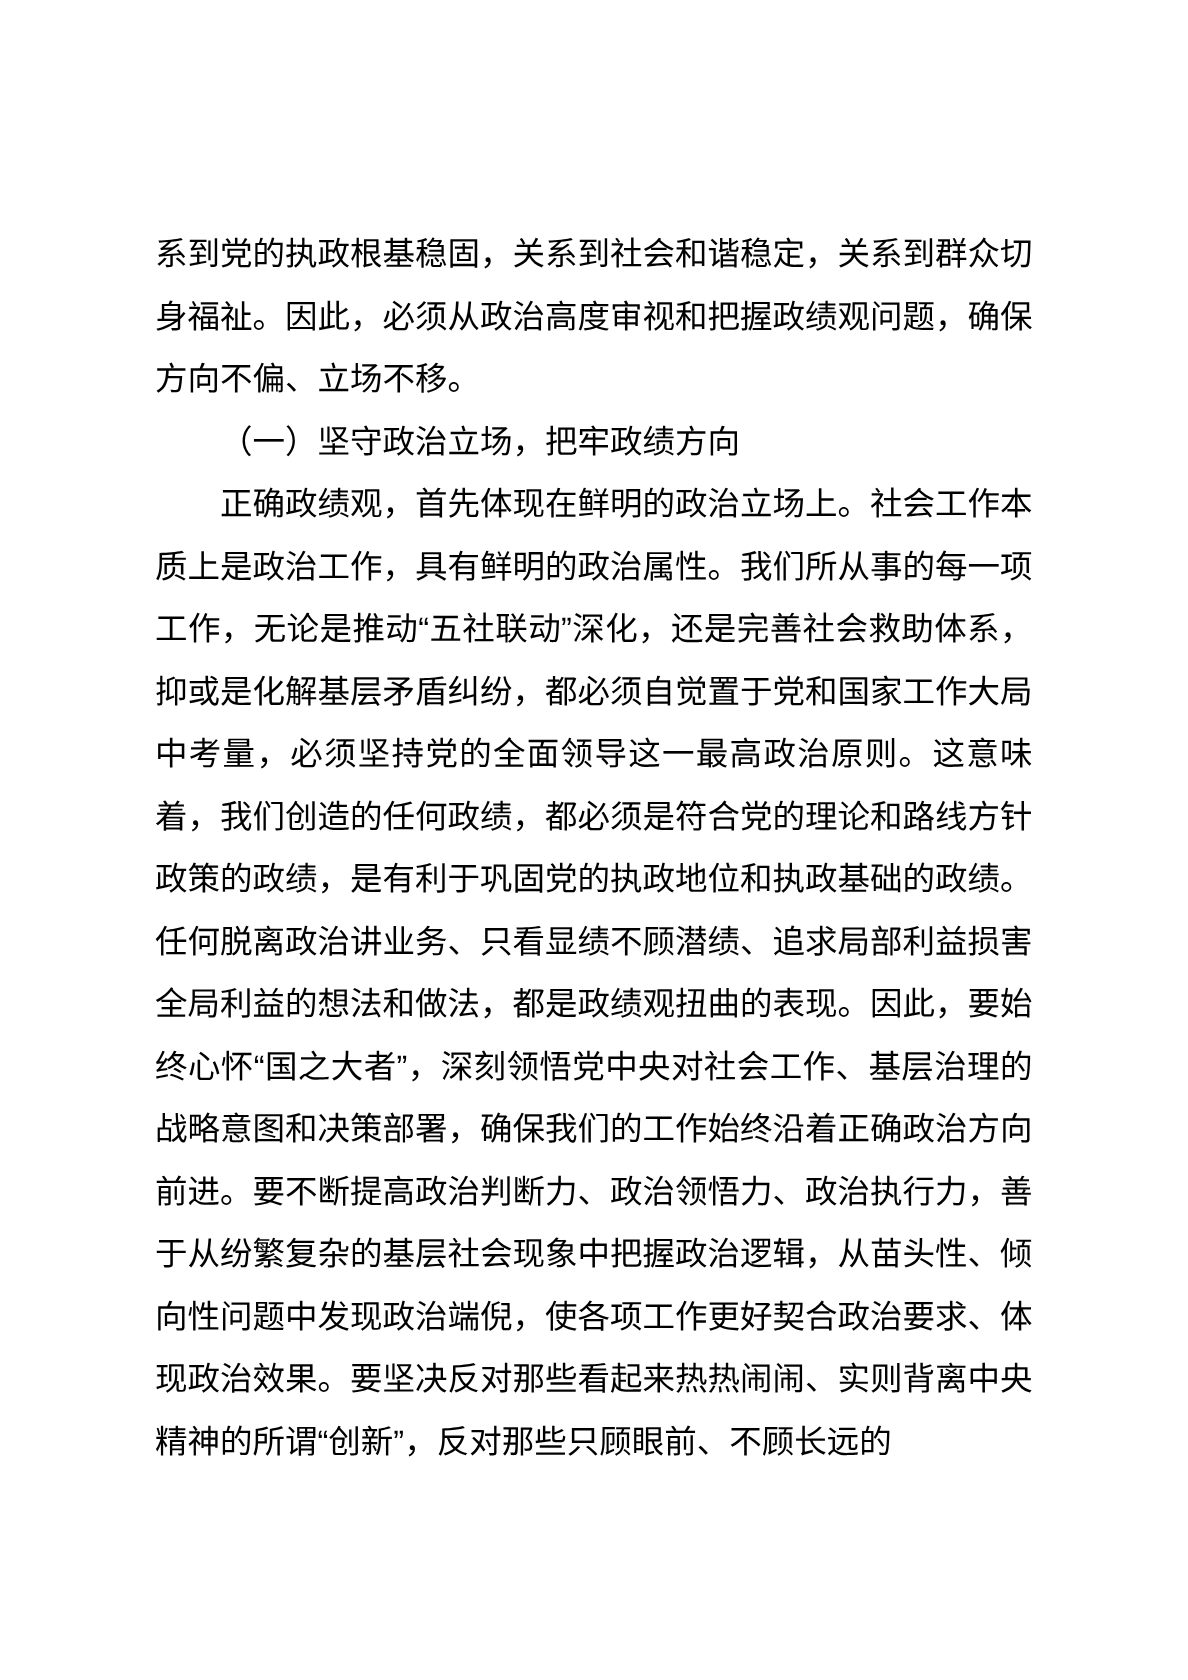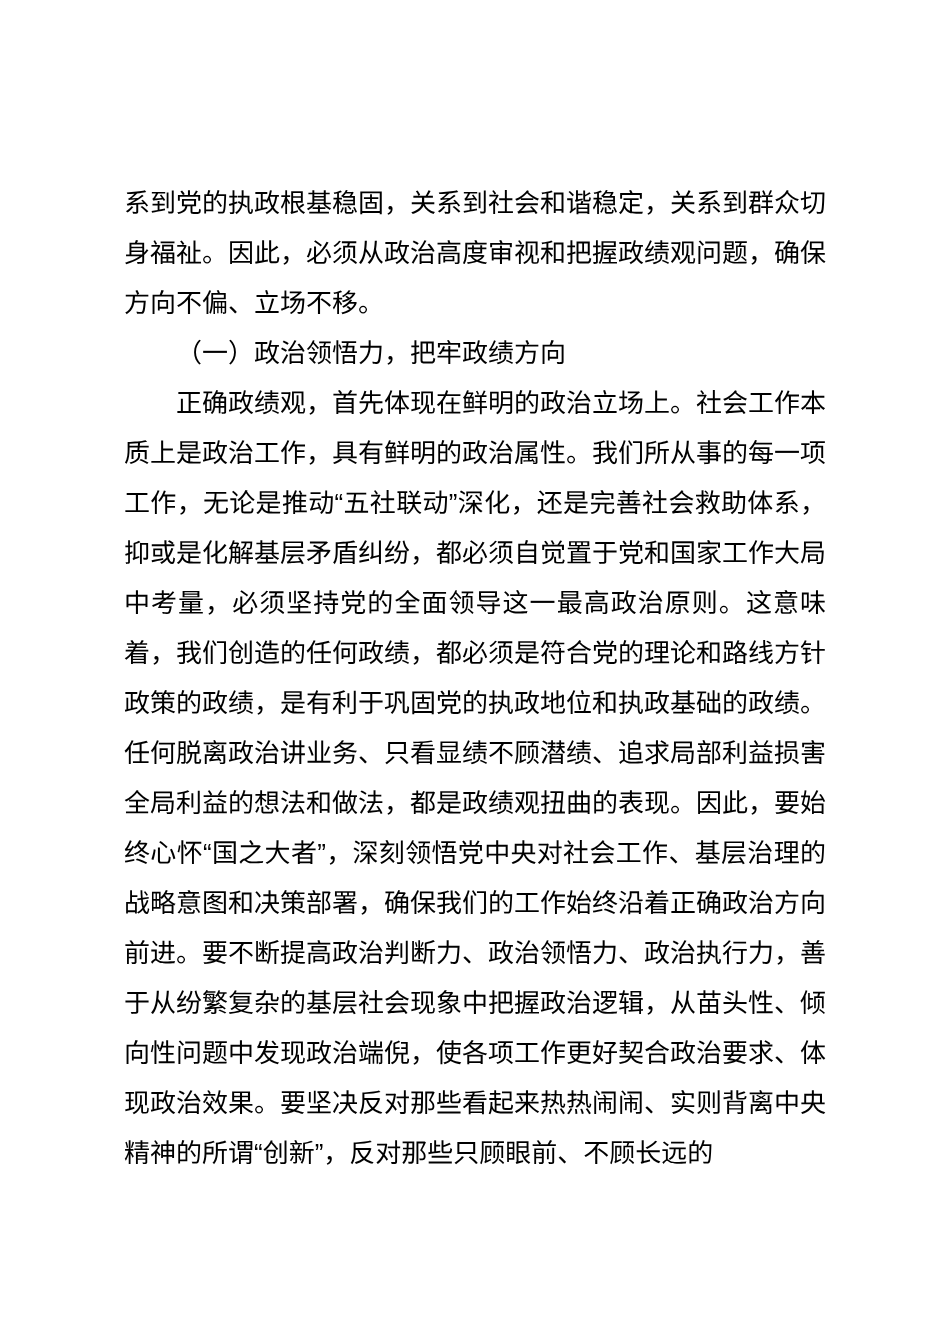--- a/index.html
+++ b/index.html
@@ -35,16 +35,16 @@
   .heading {
     font-weight: normal;
   }
 </style>
 </head>
 <body>
 
 <div class="page">
   <div class="doc-text">
     <p class="para">系到党的执政根基稳固，关系到社会和谐稳定，关系到群众切身福祉。因此，必须从政治高度审视和把握政绩观问题，确保方向不偏、立场不移。</p>
-    <p class="para indent-2 heading">（一）政治领悟力，把牢政绩方向</p>
+    <p class="para indent-2 heading">（一）坚守政治立场，把牢政绩方向</p>
     <p class="para indent-2">正确政绩观，首先体现在鲜明的政治立场上。社会工作本质上是政治工作，具有鲜明的政治属性。我们所从事的每一项工作，无论是推动“五社联动”深化，还是完善社会救助体系，抑或是化解基层矛盾纠纷，都必须自觉置于党和国家工作大局中考量，必须坚持党的全面领导这一最高政治原则。这意味着，我们创造的任何政绩，都必须是符合党的理论和路线方针政策的政绩，是有利于巩固党的执政地位和执政基础的政绩。任何脱离政治讲业务、只看显绩不顾潜绩、追求局部利益损害全局利益的想法和做法，都是政绩观扭曲的表现。因此，要始终心怀“国之大者”，深刻领悟党中央对社会工作、基层治理的战略意图和决策部署，确保我们的工作始终沿着正确政治方向前进。要不断提高政治判断力、政治领悟力、政治执行力，善于从纷繁复杂的基层社会现象中把握政治逻辑，从苗头性、倾向性问题中发现政治端倪，使各项工作更好契合政治要求、体现政治效果。要坚决反对那些看起来热热闹闹、实则背离中央精神的所谓“创新”，反对那些只顾眼前、不顾长远的</p>
   </div>
 </div>
 
 </body></html>

